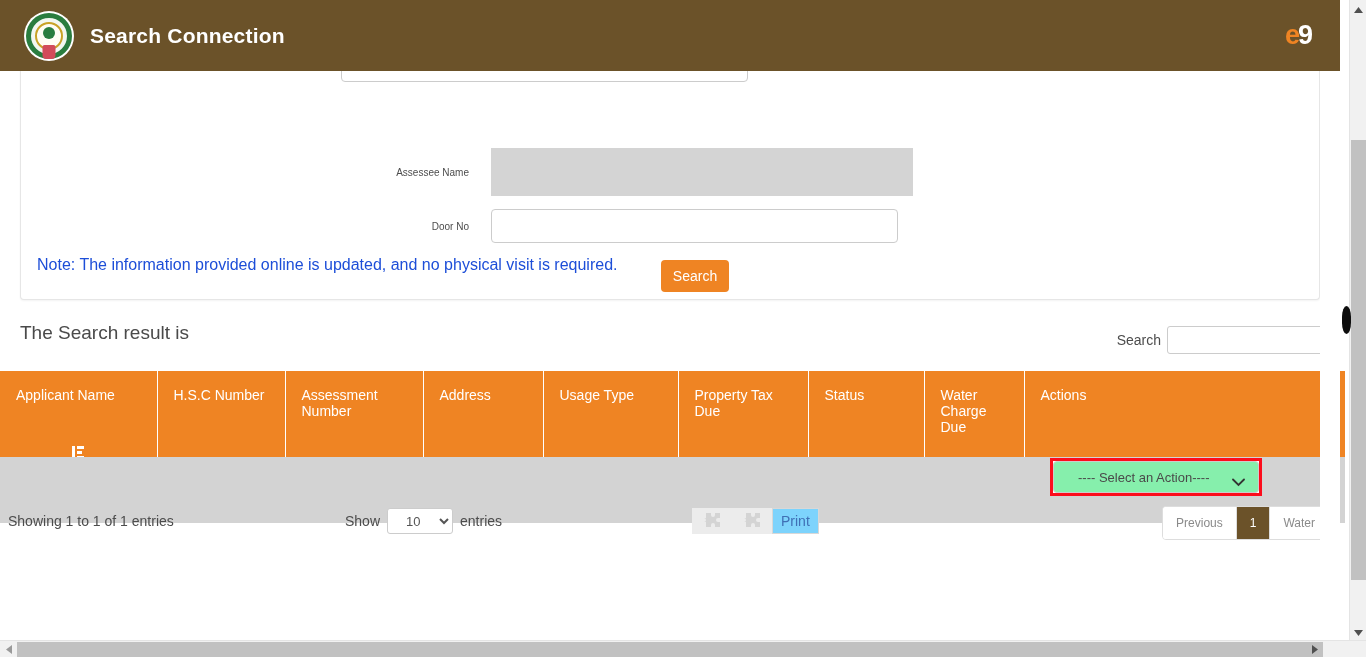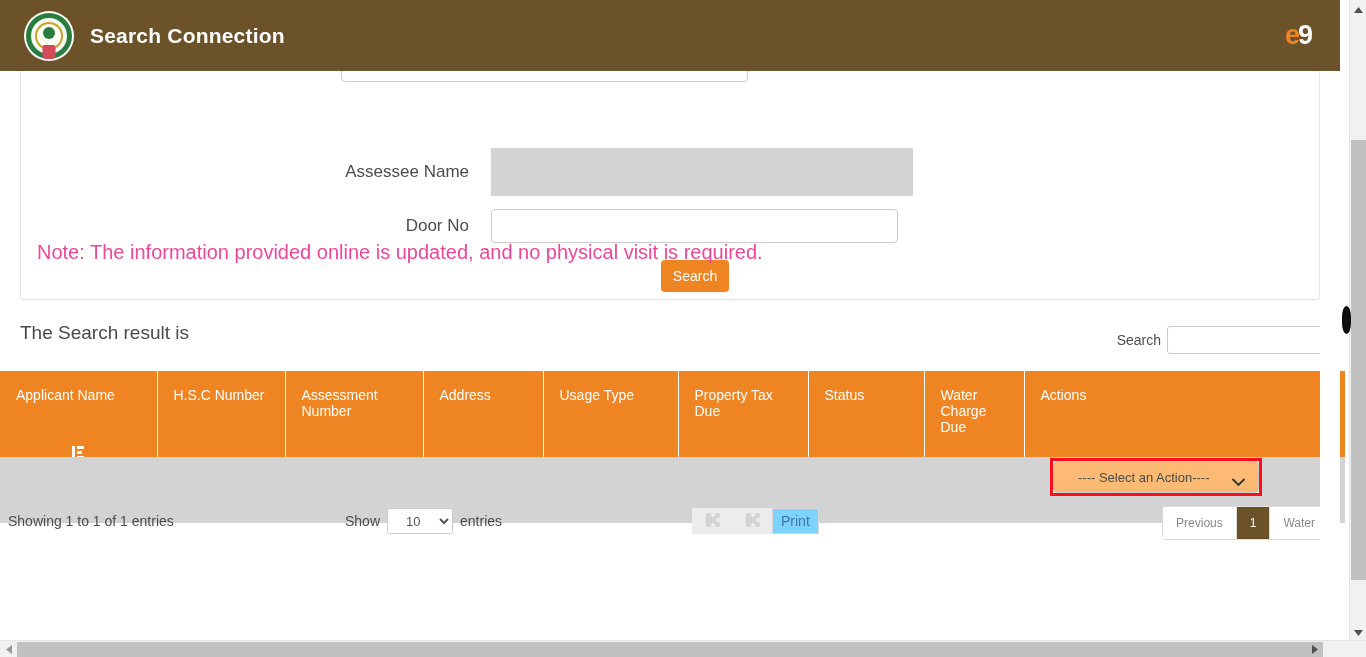--- a/index.html
+++ b/index.html
@@ -99,21 +99,21 @@
     box-shadow: 0 1px 2px rgba(0,0,0,.05);
   }
   .form-row {
     position: absolute;
     display: flex;
     align-items: center;
   }
   .form-label {
     width: 150px;
     text-align: right;
-    font-size: 17px;
+    font-size: 10px;
     color: #4c4c4c;
     padding-right: 22px;
   }
   .text-input {
     width: 407px;
     height: 34px;
     border: 1px solid #cccccc;
     border-radius: 4px;
     background: #ffffff;
     font-size: 14px;
@@ -142,23 +142,23 @@
     color: #ffffff;
     border: none;
     border-radius: 4px;
     font-size: 14px;
     font-family: "Liberation Sans", sans-serif;
     cursor: pointer;
   }
   .note {
     position: absolute;
     left: 16px;
-    top: 181px;
-    font-size: 20px;
-    color: #ec4899;
+    top: 196px;
+    font-size: 16px;
+    color: #1d4ed8;
   }
 
   
   .result-title {
     position: absolute;
     left: 20px;
     top: 322px;
     font-size: 19px;
     color: #4a4a4a;
   }
@@ -234,21 +234,21 @@
     height: 38px;
     border: 3px solid #fc0d1c;
     background: #ffffff;
     z-index: 6;
   }
   .action-select {
     width: 100%;
     height: 100%;
     border: 1px solid #cccccc;
     border-radius: 4px;
-    background: #fdba74;
+    background: #86efac;
     font-size: 13px;
     font-family: "Liberation Sans", sans-serif;
     color: #4a4a4a;
     padding-left: 24px;
     outline: none;
     appearance: none;
     -webkit-appearance: none;
   }
   .select-chevron {
     position: absolute;

